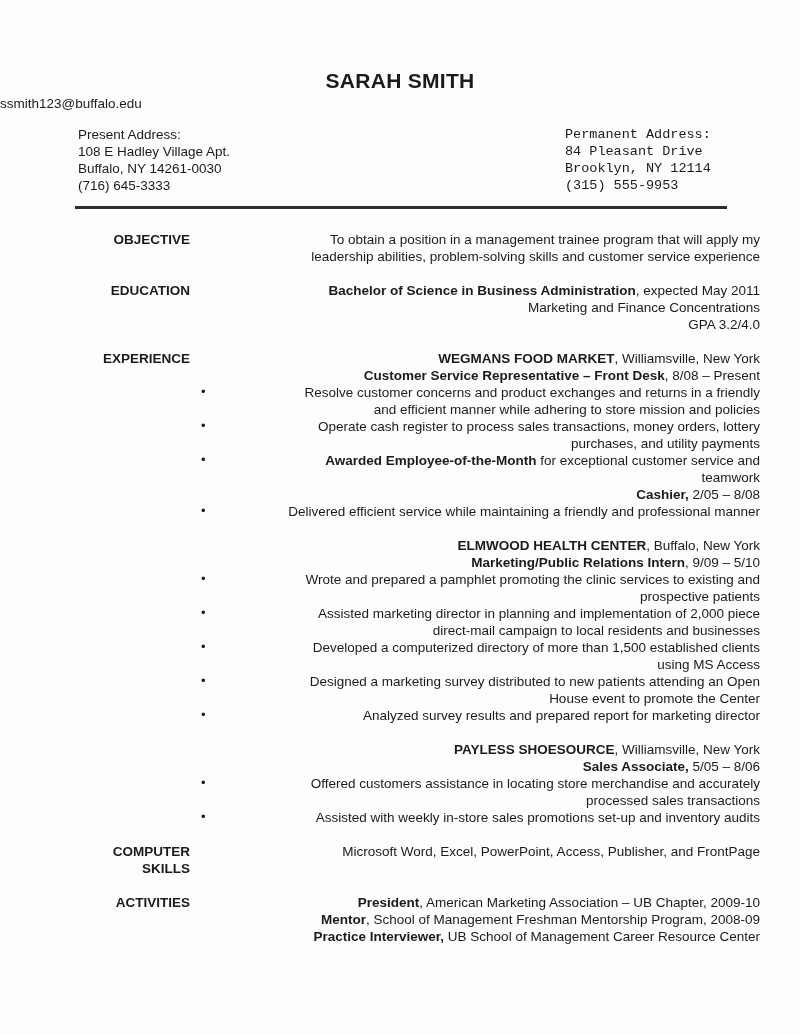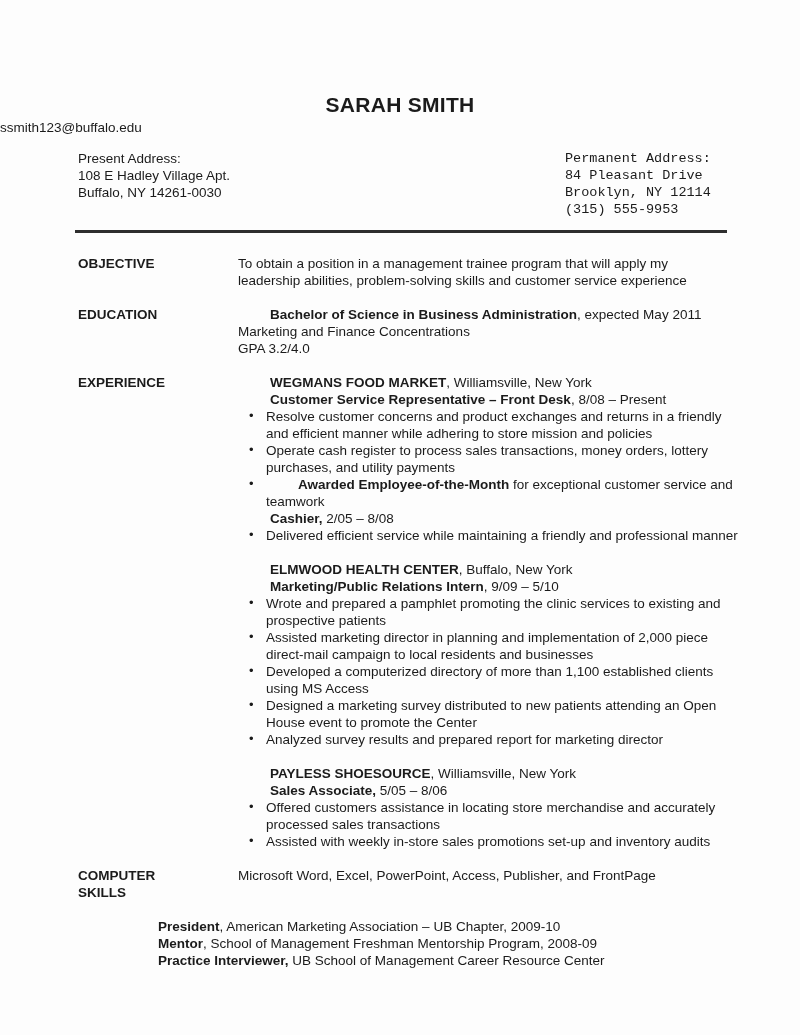--- a/index.html
+++ b/index.html
@@ -10,21 +10,21 @@
     background:#fdfdfd;
     color:#1b1b1b;
     font-family:"Liberation Sans",sans-serif;
     font-size:13.5px;
     line-height:17px;
     overflow:hidden;
     -webkit-font-smoothing:antialiased;
   }
   .name{
     text-align:center;
-    padding-top:93px;
+    padding-top:69px;
     font-size:21px;
     font-weight:bold;
     line-height:23px;
     letter-spacing:.3px;
   }
   .email{
     text-align:left;
     margin-top:3px;
   }
   .addresses{
@@ -34,32 +34,33 @@
   .addr-left{flex:1;}
   .addr-right{width:163px;font-family:Liberation Mono, monospace;}
   .addr div{white-space:nowrap;}
   .rule{
     border-top:3px solid #2e2e2e;
     margin:7px 73px 0 75px;
     height:0;
   }
   .sections{
     margin:22px 40px 0 78px;
+    text-align:right;
   }
   .section-row{
     display:flex;
     margin-bottom:17px;
   }
   .section-label{
     width:112px;
     flex-shrink:0;
     font-weight:bold;
   }
   .section-content{flex:1;min-width:0;}
-  .line{white-space:nowrap;margin-left:48px;}
+  .line{white-space:nowrap;}
   .bullet{
     position:relative;
     padding-left:28px;
   }
   .bullet .dot{
     position:absolute;
     left:11px;top:-1px;
     font-size:13px;
   }
   .gap{height:17px;}
@@ -71,20 +72,21 @@
 <div class="page">
 
   <div class="name">SARAH SMITH</div>
   <div class="email">ssmith123@buffalo.edu</div>
 
   <div class="addresses">
     <div class="addr addr-left">
       <div>Present Address:</div>
       <div>108 E Hadley Village Apt.</div>
       <div>Buffalo, NY 14261-0030</div>
+      <div>(716) 645-3333</div>
     </div>
     <div class="addr addr-right">
       <div>Permanent Address:</div>
       <div>84 Pleasant Drive</div>
       <div>Brooklyn, NY 12114</div>
       <div>(315) 555-9953</div>
     </div>
   </div>
 
   <div class="rule"></div>
@@ -118,40 +120,43 @@
           <div class="line bullet"><span class="dot">•</span><span>Resolve customer concerns and product exchanges and returns in a friendly</span><br><span>and efficient manner while adhering to store mission and policies</span></div>
           <div class="line bullet"><span class="dot">•</span><span>Operate cash register to process sales transactions, money orders, lottery</span><br><span>purchases, and utility payments</span></div>
           <div class="line bullet"><span class="dot">•</span><span class="b">Awarded Employee-of-the-Month</span><span> for exceptional customer service and</span><br><span>teamwork</span></div>
           <div class="line"><span class="b">Cashier,</span><span> 2/05 – 8/08</span></div>
           <div class="line bullet"><span class="dot">•</span><span>Delivered efficient service while maintaining a friendly and professional manner</span></div>
           <div class="gap"></div>
           <div class="line"><span class="b">ELMWOOD HEALTH CENTER</span><span>, Buffalo, New York</span></div>
           <div class="line"><span class="b">Marketing/Public Relations Intern</span><span>, 9/09 – 5/10</span></div>
           <div class="line bullet"><span class="dot">•</span><span>Wrote and prepared a pamphlet promoting the clinic services to existing and</span><br><span>prospective patients</span></div>
           <div class="line bullet"><span class="dot">•</span><span>Assisted marketing director in planning and implementation of 2,000 piece</span><br><span>direct-mail campaign to local residents and businesses</span></div>
-          <div class="line bullet"><span class="dot">•</span><span>Developed a computerized directory of more than 1,100 established clients</span><br><span>using MS Access</span></div>
+          <div class="line bullet"><span class="dot">•</span><span>Developed a computerized directory of more than 1,500 established clients</span><br><span>using MS Access</span></div>
           <div class="line bullet"><span class="dot">•</span><span>Designed a marketing survey distributed to new patients attending an Open</span><br><span>House event to promote the Center</span></div>
           <div class="line bullet"><span class="dot">•</span><span>Analyzed survey results and prepared report for marketing director</span></div>
           <div class="gap"></div>
           <div class="line"><span class="b">PAYLESS SHOESOURCE</span><span>, Williamsville, New York</span></div>
           <div class="line"><span class="b">Sales Associate,</span><span> 5/05 – 8/06</span></div>
           <div class="line bullet"><span class="dot">•</span><span>Offered customers assistance in locating store merchandise and accurately</span><br><span>processed sales transactions</span></div>
           <div class="line bullet"><span class="dot">•</span><span>Assisted with weekly in-store sales promotions set-up and inventory audits</span></div>
         </div>
       </div>
       <div class="section-row">
         <div class="section-label">
           <div>COMPUTER</div>
           <div>SKILLS</div>
         </div>
         <div class="section-content">
           <div class="line"><span>Microsoft Word, Excel, PowerPoint, Access, Publisher, and FrontPage</span></div>
         </div>
       </div>
       <div class="section-row">
+        <div class="section-label">
+          <div>ACTIVITIES</div>
+        </div>
         <div class="section-content">
           <div class="line"><span class="b">President</span><span>, American Marketing Association – UB Chapter, 2009-10</span></div>
           <div class="line"><span class="b">Mentor</span><span>, School of Management Freshman Mentorship Program, 2008-09</span></div>
           <div class="line"><span class="b">Practice Interviewer,</span><span> UB School of Management Career Resource Center</span></div>
         </div>
       </div>
     </div>
 
 </div>
 

